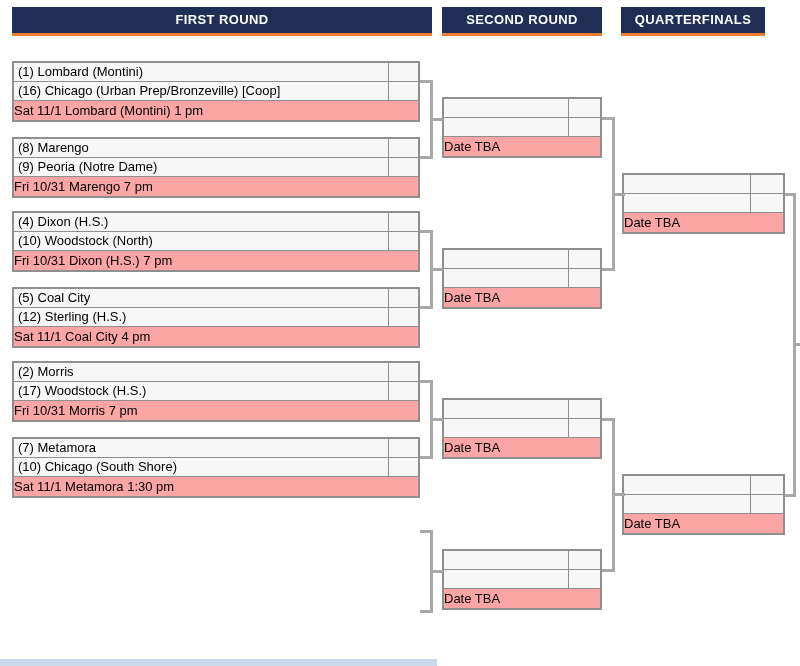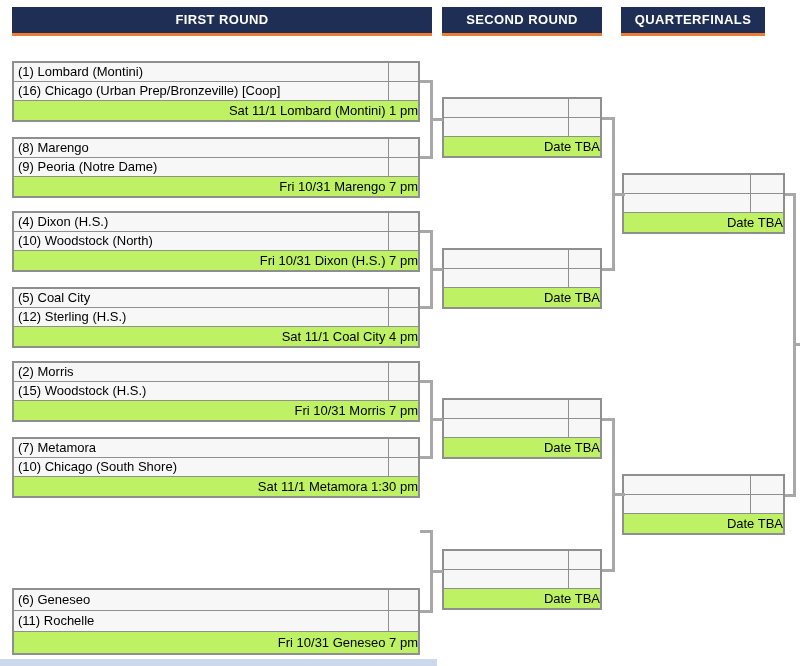--- a/index.html
+++ b/index.html
@@ -20,21 +20,21 @@
   }
   .fr{left:12px;width:408px;}
   .sr{left:442px;width:160px;}
   .qf{left:622px;width:163px;}
   .trow{height:19px;border-bottom:1px solid #8f8f8f;display:flex;box-sizing:border-box;background:#f7f7f7;}
   .tname{flex:1;font-size:13px;line-height:18px;padding-left:4px;white-space:nowrap;overflow:hidden;}
   .tscore{border-left:1px solid #8f8f8f;box-sizing:border-box;background:#f7f7f7;}
   .fr .tscore{width:30px;}
   .sr .tscore{width:32px;}
   .qf .tscore{width:33px;}
-  .drow{height:19px;background:#bef264;text-align:right;font-size:13px;line-height:19px;white-space:nowrap;overflow:hidden;}
+  .drow{height:19px;background:#fca5a5;text-align:left;font-size:13px;line-height:19px;white-space:nowrap;overflow:hidden;}
   .tall .trow{height:21px;}
   .tall .tname{line-height:20px;}
   .tall .drow{height:21px;line-height:21px;}
   .cline{position:absolute;background:#a8a8a8;}
   .bottom-strip{position:absolute;left:0;top:659px;width:437px;height:7px;background:#ccd9ec;}
 </style>
 </head>
 <body>
 
 <div id="stage">
@@ -90,50 +90,39 @@
       </div>
     <div class="drow">Sat 11/1 Coal City 4 pm</div>
   </div>
 
   <div class="match fr" style="top:361px">
     <div class="trow">
         <div class="tname">(2) Morris</div>
         <div class="tscore"></div>
       </div>
     <div class="trow">
-        <div class="tname">(15) Woodstock (H.S.)</div>
+        <div class="tname">(17) Woodstock (H.S.)</div>
         <div class="tscore"></div>
       </div>
     <div class="drow">Fri 10/31 Morris 7 pm</div>
   </div>
 
   <div class="match fr" style="top:437px">
     <div class="trow">
         <div class="tname">(7) Metamora</div>
         <div class="tscore"></div>
       </div>
     <div class="trow">
         <div class="tname">(10) Chicago (South Shore)</div>
         <div class="tscore"></div>
       </div>
     <div class="drow">Sat 11/1 Metamora 1:30 pm</div>
   </div>
 
 
-  <div class="match fr tall" style="top:588px">
-    <div class="trow">
-        <div class="tname">(6) Geneseo</div>
-        <div class="tscore"></div>
-      </div>
-    <div class="trow">
-        <div class="tname">(11) Rochelle</div>
-        <div class="tscore"></div>
-      </div>
-    <div class="drow">Fri 10/31 Geneseo 7 pm</div>
-  </div>
 
   <div class="match sr" style="top:97px">
     <div class="trow">
         <div class="tname"></div>
         <div class="tscore"></div>
       </div>
     <div class="trow">
         <div class="tname"></div>
         <div class="tscore"></div>
       </div>

